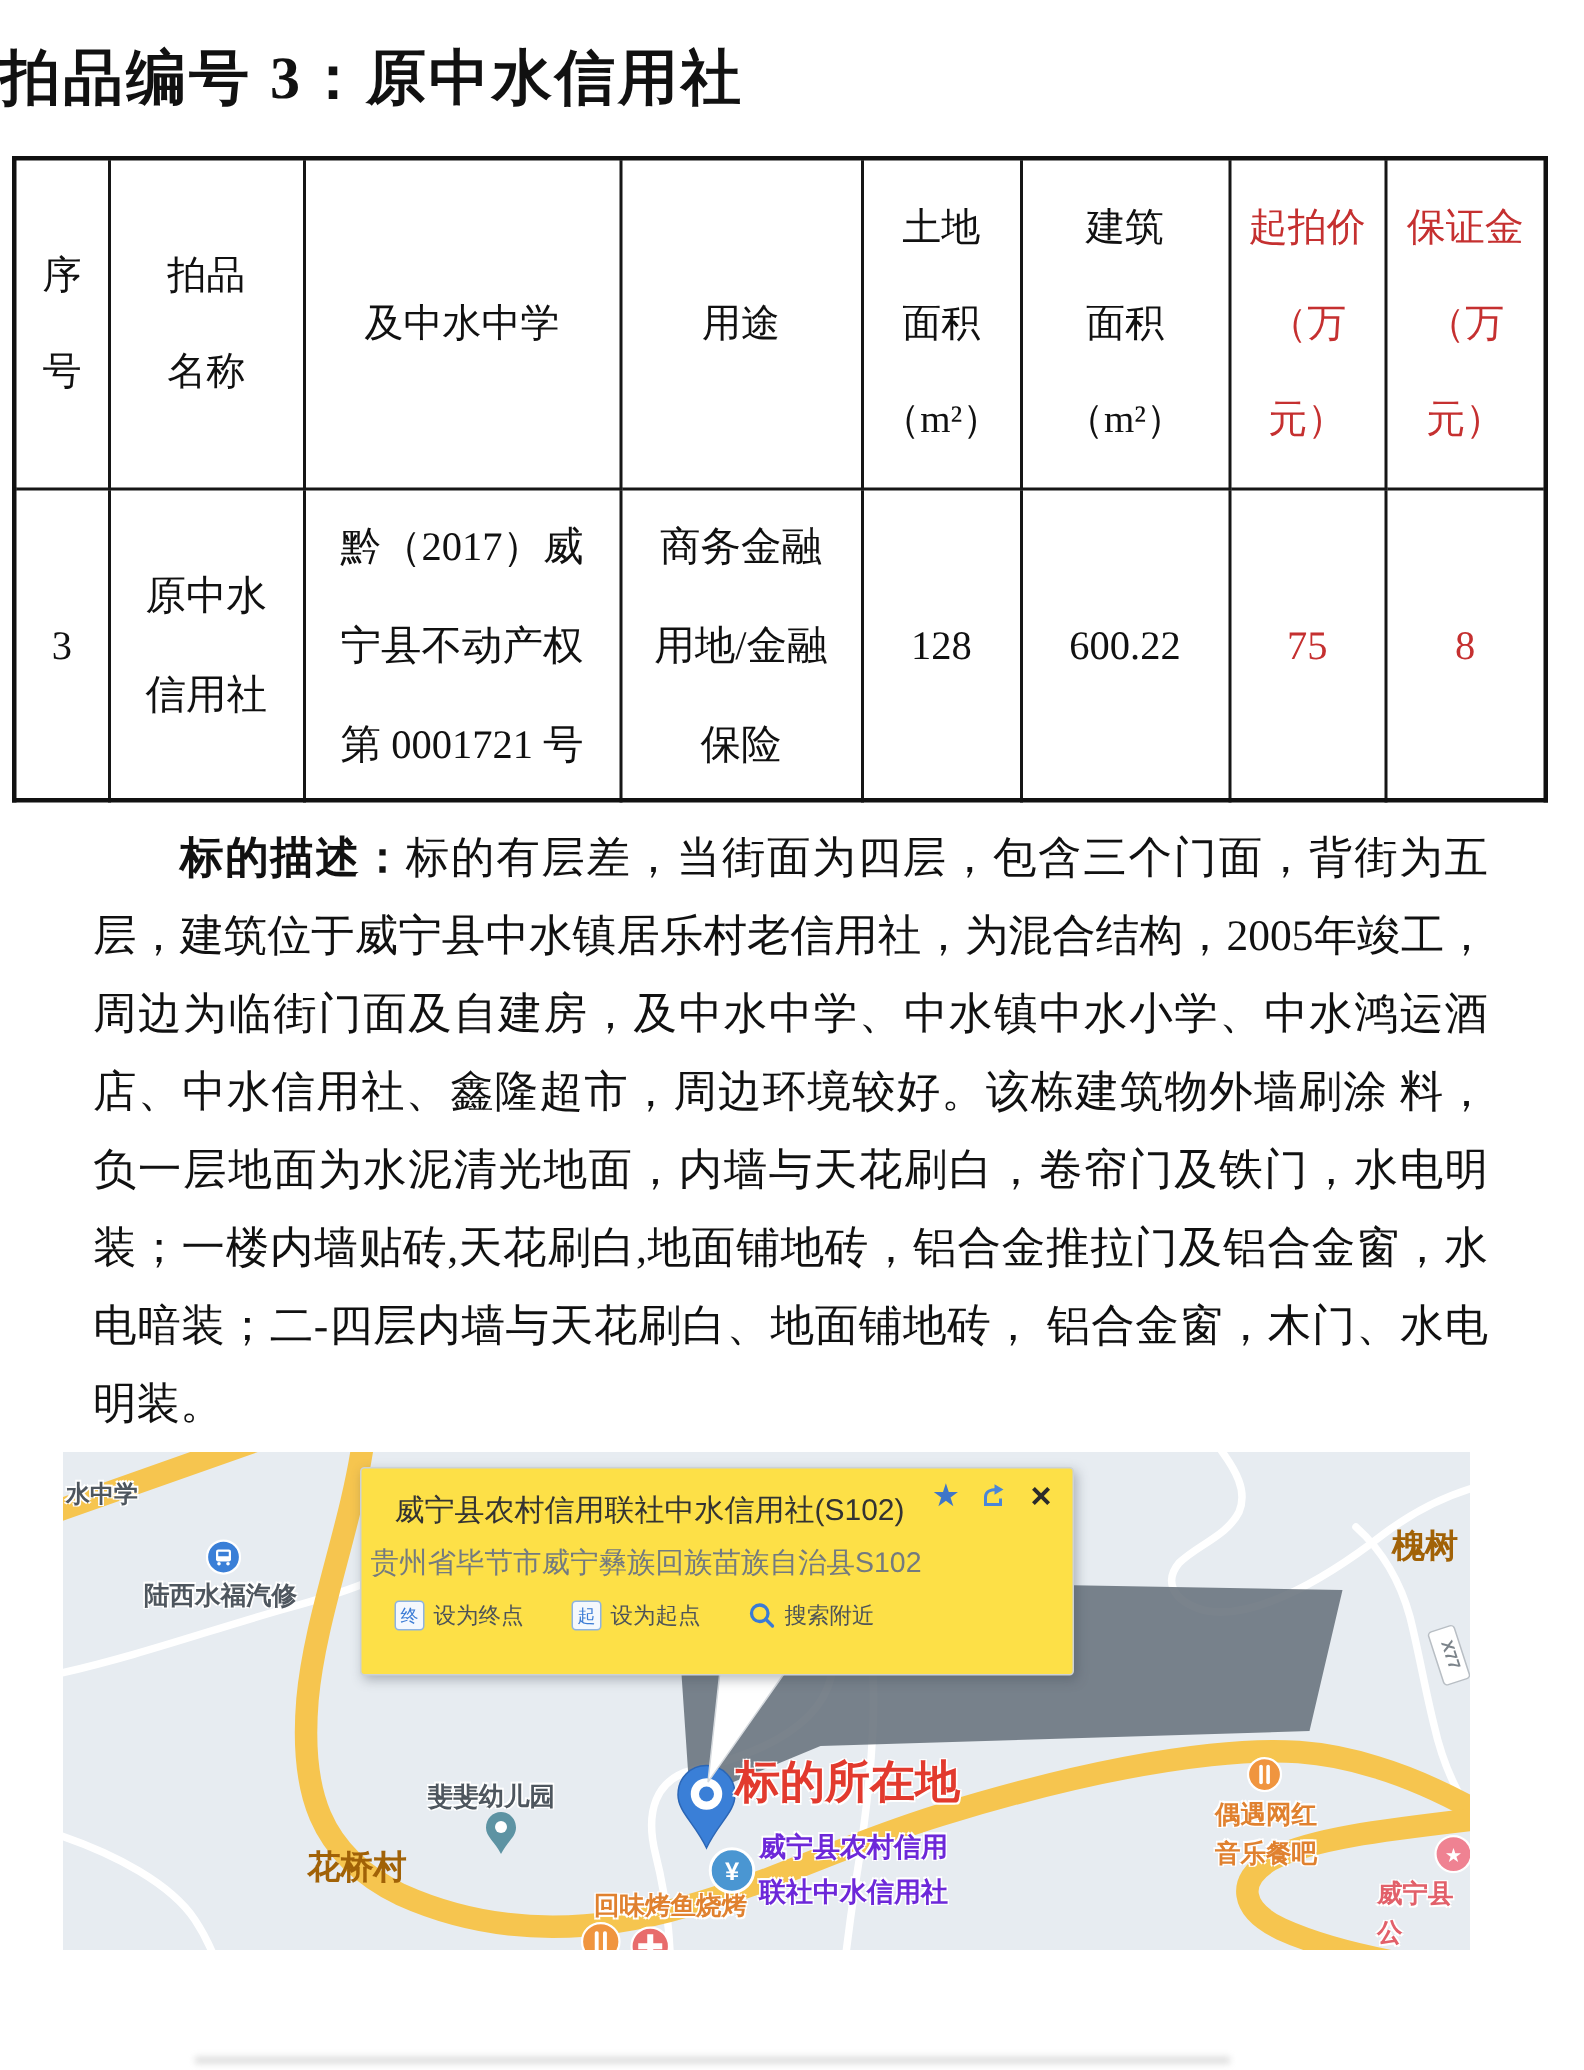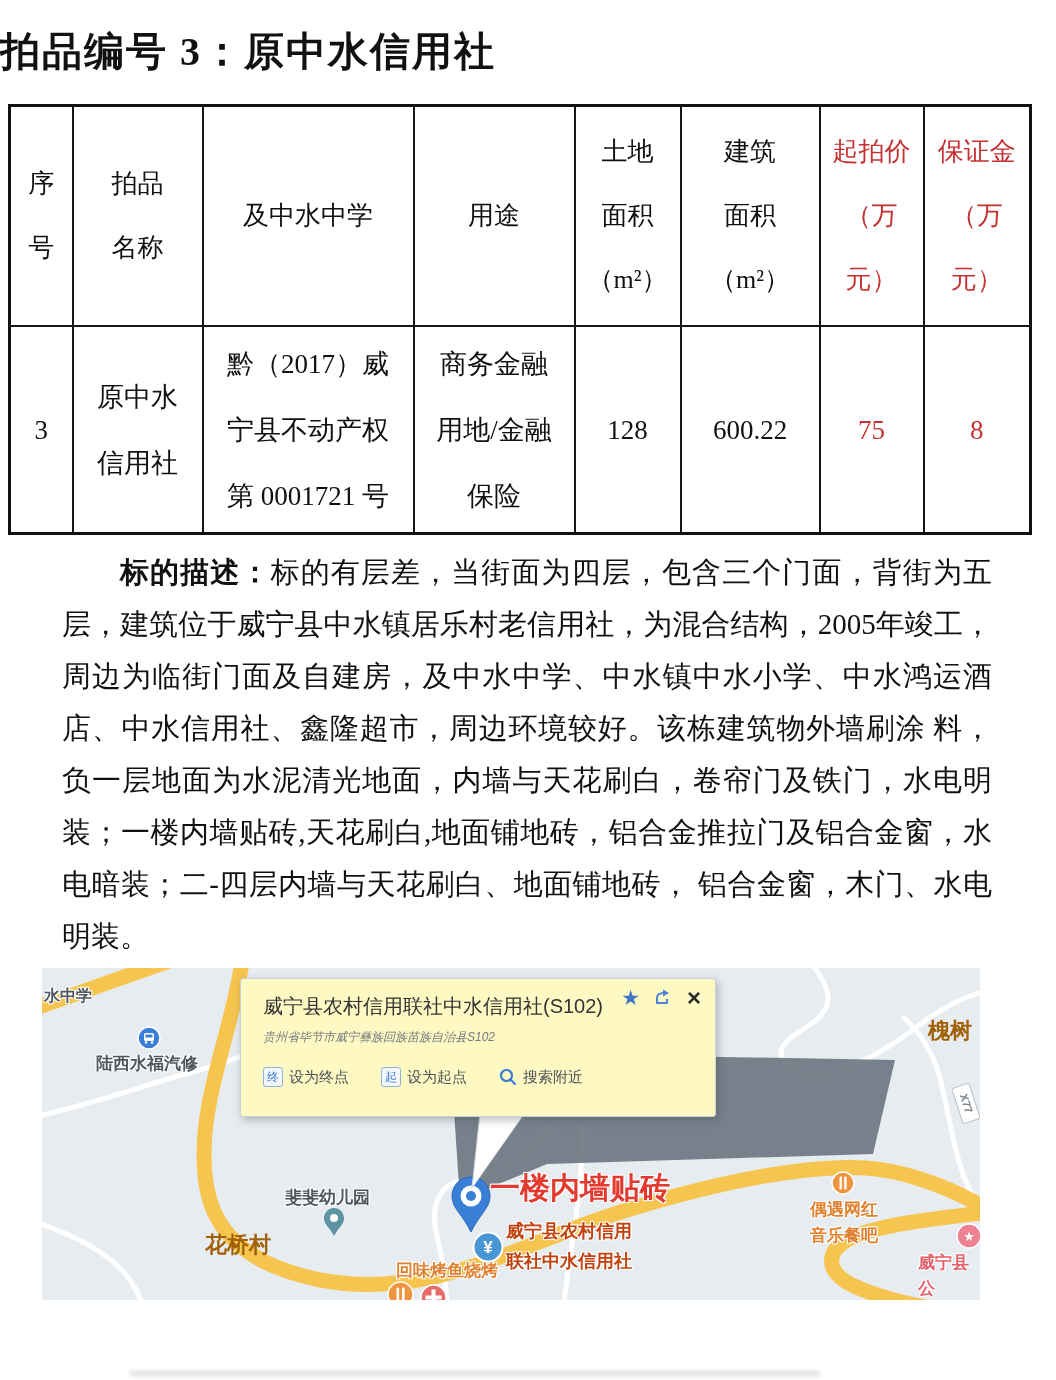--- a/index.html
+++ b/index.html
@@ -25,30 +25,30 @@
   
   .map{position:absolute;top:968px;left:42px;width:938px;height:332px;background:#e7ecf1;
        overflow:hidden;font-family:"Liberation Sans","DejaVu Sans",sans-serif;}
   .map svg.base{position:absolute;top:0;left:0;z-index:1;}
   .poi-label{position:absolute;z-index:3;font-weight:bold;color:#4e565e;
      text-shadow:-1px -1px 0 #fff,1px -1px 0 #fff,-1px 1px 0 #fff,1px 1px 0 #fff;}
   .village{color:#a16207;font-weight:bold;font-size:22px;text-shadow:none;}
   .orange{color:#e0812f;}
   .pinkred{color:#e2606a;}
   .hospital-red{color:#d95d63;}
-  .navy{color:#c2410c;}
+  .navy{color:#6d28d9;}
   .icon{position:absolute;z-index:3;}
   .marker-label{position:absolute;z-index:5;font-size:30px;font-weight:bold;color:#e23a2e;
      text-shadow:-1px -1px 0 #fff,1px -1px 0 #fff,-1px 1px 0 #fff,1px 1px 0 #fff;}
   .pointer{position:absolute;z-index:6;top:0;left:0;}
   
-  .popup{position:absolute;z-index:7;left:198px;top:10px;width:474px;height:137px;background:#fef9c3;
+  .popup{position:absolute;z-index:7;left:198px;top:10px;width:474px;height:137px;background:#fde047;
          border:1px solid #ccd1d6;border-radius:3px;box-shadow:2px 3px 8px rgba(60,70,80,.35);}
   .popup .ttl{position:absolute;left:22px;top:14px;font-size:20px;color:#333;}
-  .popup .sub{position:absolute;left:22px;top:50px;font-size:12px;color:#737a80;font-style:italic;}
+  .popup .sub{position:absolute;left:6px;top:50px;font-size:19px;color:#737a80;}
   .popup .actions{position:absolute;left:22px;top:88px;display:flex;gap:14px;align-items:center;
                   font-size:15px;color:#4d5358;}
   .act{display:flex;align-items:center;gap:6px;cursor:pointer;margin-right:18px;}
   .badge{display:inline-block;width:18px;height:18px;line-height:18px;text-align:center;
          font-size:12px;color:#3a7bd5;border:1px solid #8db3e2;border-radius:3px;background:#f4f8fd;}
   .topicons{position:absolute;right:14px;top:8px;display:flex;gap:14px;align-items:center;z-index:8;}
   .star{color:#3f76c8;font-size:21px;line-height:21px;}
   .close{color:#2b2b2b;font-size:24px;line-height:20px;font-weight:bold;}
   .smudge{position:absolute;top:1371px;left:130px;width:690px;height:5px;
           background:rgba(140,140,140,.28);filter:blur(2px);}
@@ -186,21 +186,21 @@
       <text x="13" y="18" text-anchor="middle" font-size="13" fill="#fff">★</text>
     </svg>
     <div class="poi-label ml pinkred" style="left:876px;top:282px;font-size:17px;line-height:26px;">威宁县公
 交警大队</div>
 
     <svg class="icon" style="left:408px;top:208px;z-index:5;" width="42" height="58">
       <path d="M21,1 C10,1 2,9.5 2,20.5 C2,32 13,39 21,56 C29,39 40,32 40,20.5 C40,9.5 32,1 21,1" fill="#3a7fd7" stroke="#2b66b6" stroke-width="1"></path>
       <circle cx="21" cy="20" r="10.5" fill="#fff"></circle>
       <circle cx="21" cy="20" r="5" fill="#3a7fd7"></circle>
     </svg>
-    <div class="marker-label" style="left:448px;top:200px;">一楼内墙贴砖</div>
+    <div class="marker-label" style="left:448px;top:200px;">标的所在地</div>
     <svg class="icon" style="left:430px;top:263px;z-index:4;" width="32" height="32">
       <circle cx="16" cy="16" r="14.5" fill="#4a96d2" stroke="#fff" stroke-width="2"></circle>
       <text x="16" y="22" text-anchor="middle" font-size="17" font-weight="bold" fill="#fff">¥</text>
     </svg>
     <div class="poi-label ml navy" style="left:464px;top:248px;font-size:18px;line-height:30px;z-index:4;">威宁县农村信用
 联社中水信用社</div>
 
     <svg class="pointer" width="938" height="398">
       <polygon points="438,146 482,146 430,220" fill="#ffffff" stroke="#d7dbdf" stroke-width="1"></polygon>
     </svg>

